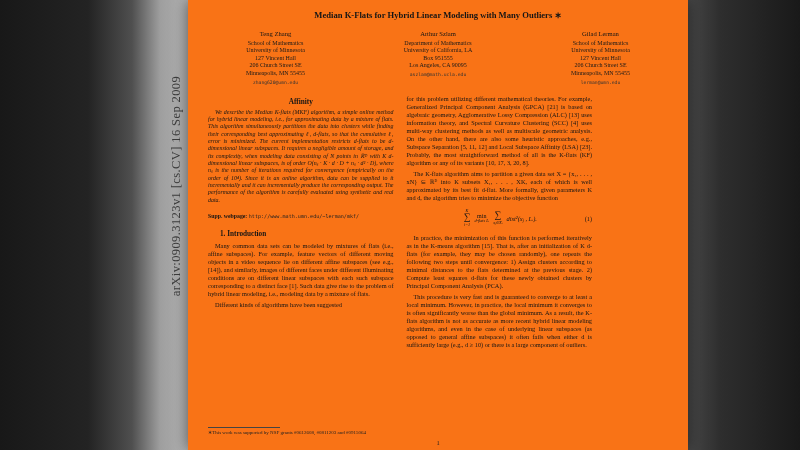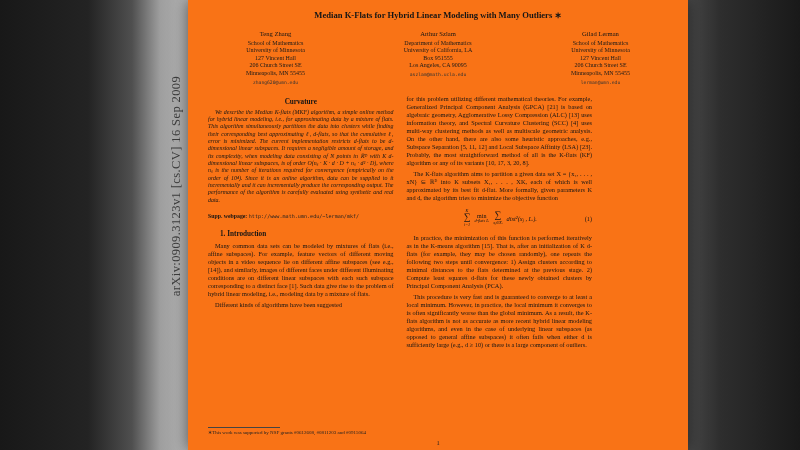--- a/index.html
+++ b/index.html
@@ -83,21 +83,21 @@
 127 Vincent Hall
 206 Church Street SE
 Minneapolis, MN 55455</div>
       <div class="author-email">lerman@umn.edu</div>
     </div>
   </div>
 
   <div class="columns">
 
     <div class="col">
-      <div class="abstract-heading">Curvature</div>
+      <div class="abstract-heading">Affinity</div>
       <p class="abstract-text">We describe the Median K-flats (MKF) algorithm, a simple online method for hybrid linear modeling, i.e., for approximating data by a mixture of flats. This algorithm simultaneously partitions the data into clusters while finding their corresponding best approximating ℓ₁ d-flats, so that the cumulative ℓ₁ error is minimized. The current implementation restricts d-flats to be d-dimensional linear subspaces. It requires a negligible amount of storage, and its complexity, when modeling data consisting of N points in ℝᴰ with K d-dimensional linear subspaces, is of order O(nₛ · K · d · D + nₛ · d² · D), where nₛ is the number of iterations required for convergence (empirically on the order of 10⁴). Since it is an online algorithm, data can be supplied to it incrementally and it can incrementally produce the corresponding output. The performance of the algorithm is carefully evaluated using synthetic and real data.</p>
       <p class="supp"><span class="supp-label">Supp. webpage:</span> <span class="supp-url">http://www.math.umn.edu/~lerman/mkf/</span></p>
       <div class="section-heading">1. Introduction</div>
       <p class="body-para indent">Many common data sets can be modeled by mixtures of flats (i.e., affine subspaces). For example, feature vectors of different moving objects in a video sequence lie on different affine subspaces (see e.g., [14]), and similarly, images of different faces under different illuminating conditions are on different linear subspaces with each such subspace corresponding to a distinct face [1]. Such data give rise to the problem of hybrid linear modeling, i.e., modeling data by a mixture of flats.</p>
       <p class="body-para indent">Different kinds of algorithms have been suggested</p>
       <div class="footnote">
         <div class="footnote-rule"></div>
         <div class="footnote-text">∗This work was supported by NSF grants #0612608, #0811203 and #0915064</div>
       </div>
     </div>

